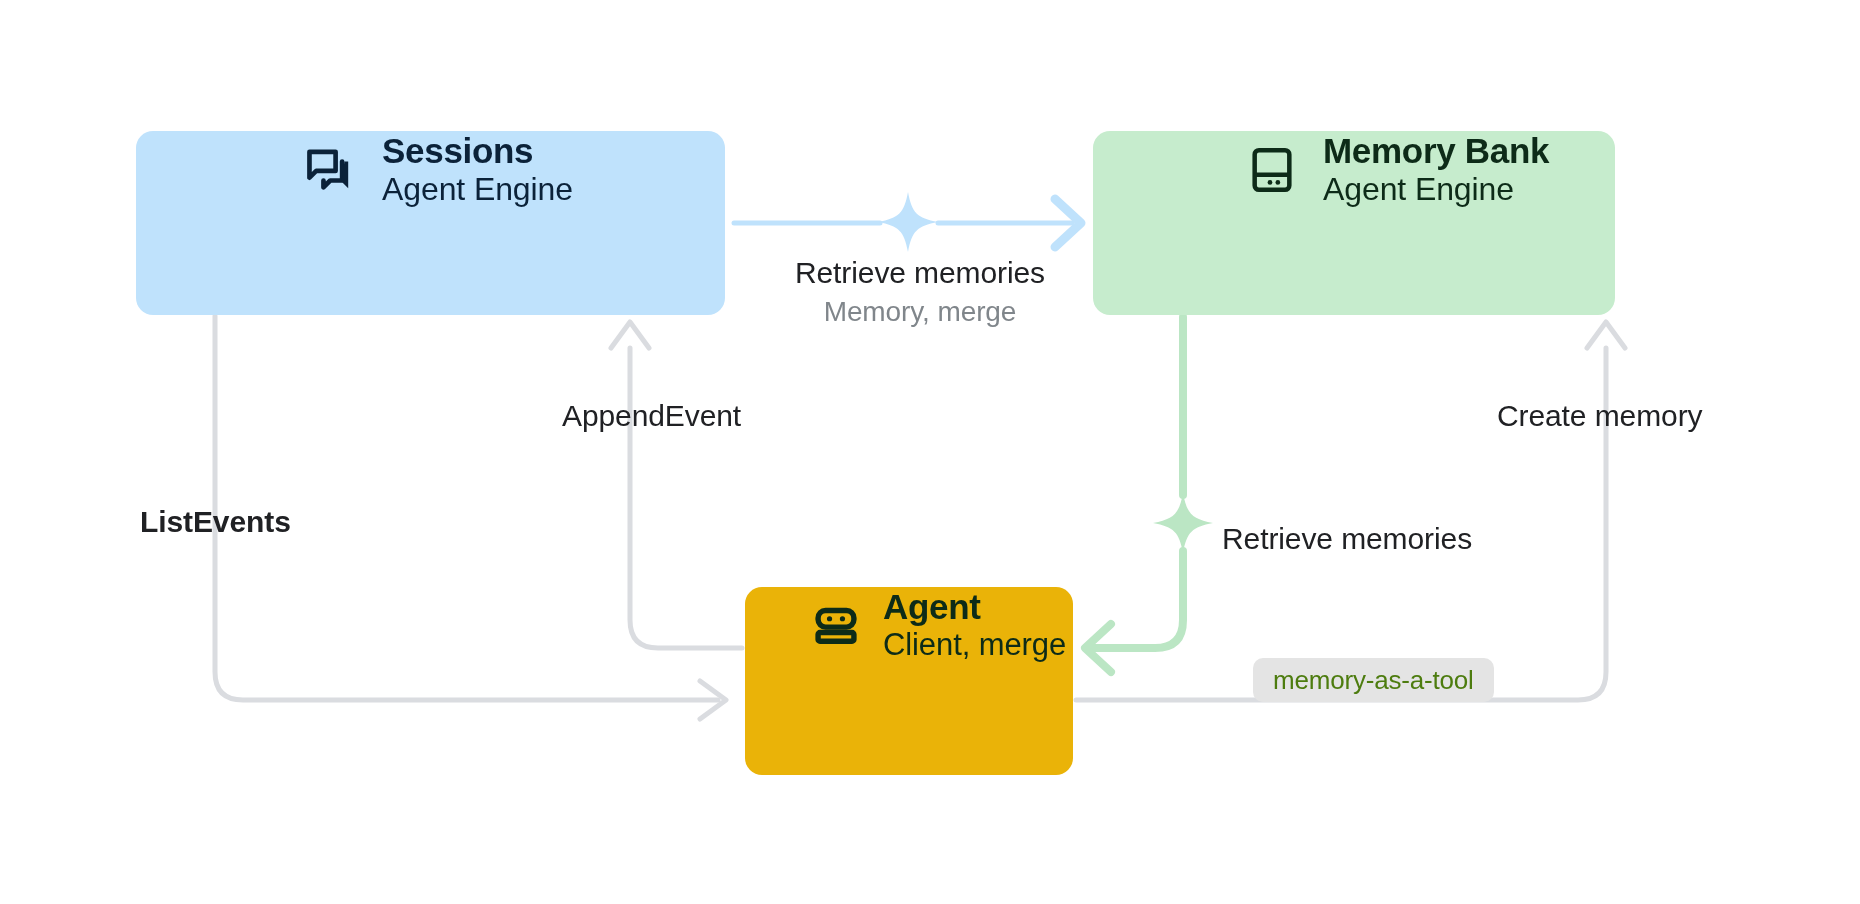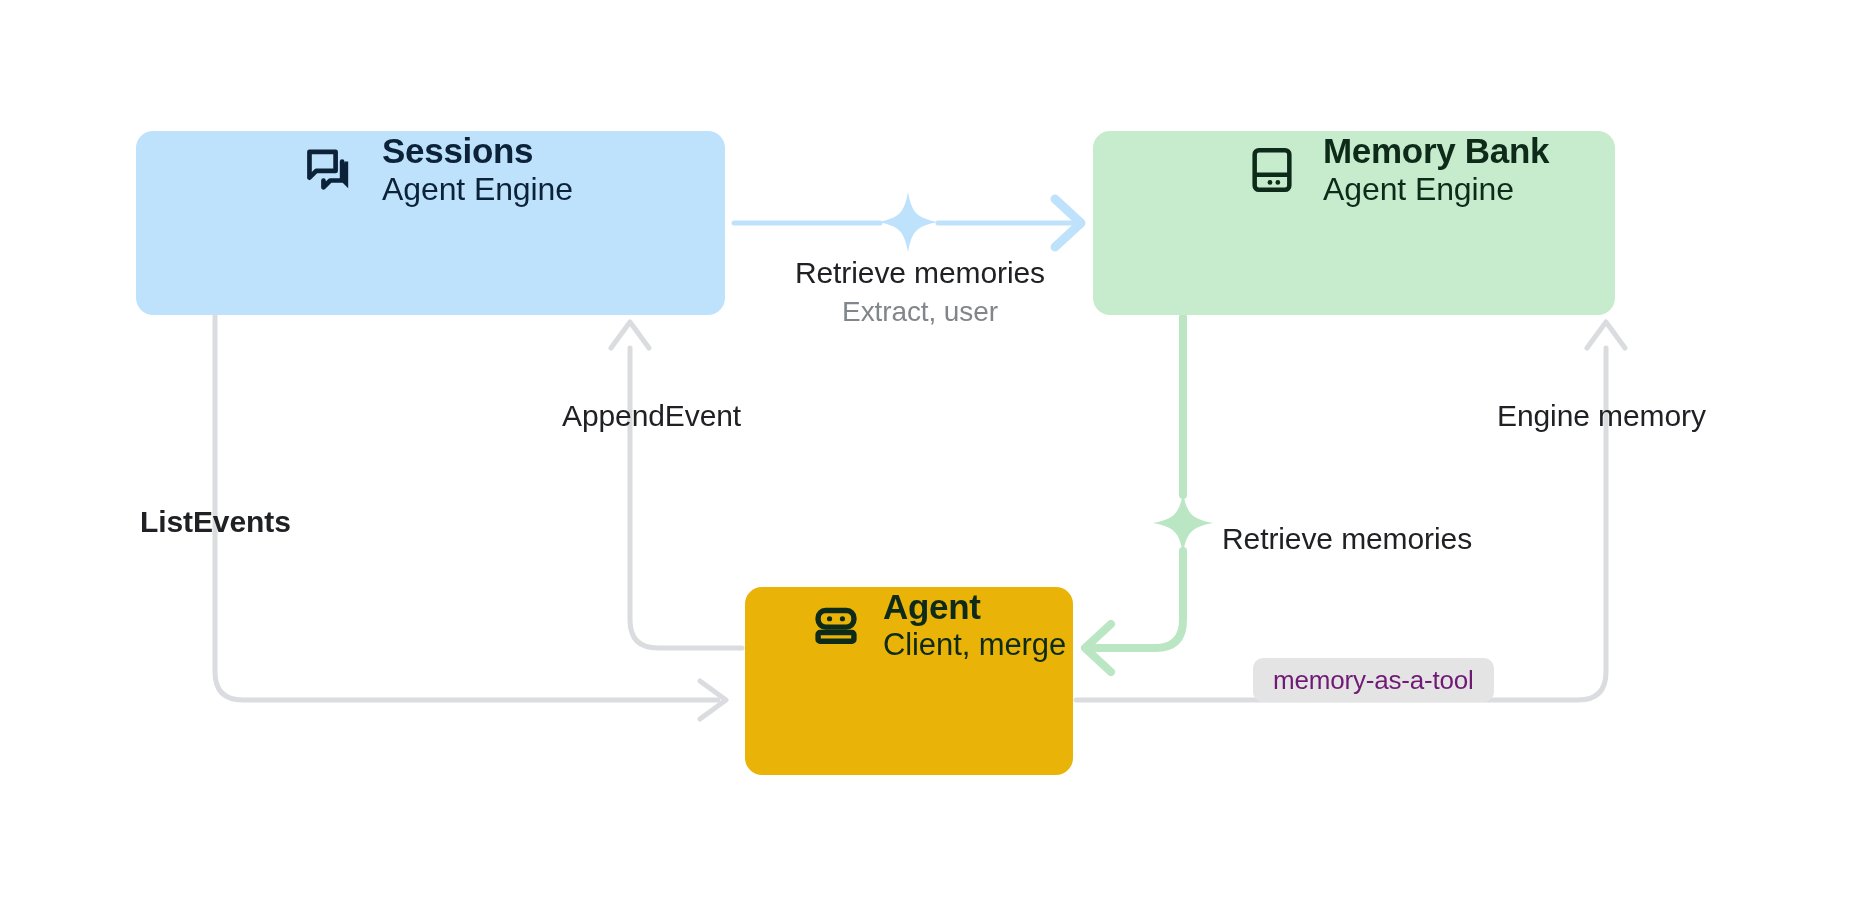--- a/index.html
+++ b/index.html
@@ -131,21 +131,21 @@
     position: absolute;
     left: 1253px;
     top: 658px;
     height: 44px;
     padding: 0 20px;
     display: flex;
     align-items: center;
     background: #e4e4e4;
     border-radius: 10px;
     font-size: 26px;
-    color: #701a75;
+    color: #4d7c0f;
     letter-spacing: -0.2px;
     white-space: nowrap;
   }
 </style>
 </head>
 <body>
 
 <div id="canvas">
 
   <svg class="edges" viewBox="0 0 1860 904" width="1860" height="904" fill="none" xmlns="http://www.w3.org/2000/svg">
@@ -227,28 +227,28 @@
       </span>
       <span class="node-text">
         <span class="node-title">Agent</span>
         <span class="node-sub">Client, merge</span>
       </span>
     </div>
   </div>
 
   <div class="edge-label centered" id="label-generate">
     <span>Retrieve memories</span>
-    <span class="sub">Extract, user</span>
+    <span class="sub">Memory, merge</span>
   </div>
 
   <div class="edge-label" id="label-append">AppendEvent</div>
 
   <div class="edge-label" id="label-listevents">ListEvents</div>
 
   <div class="edge-label" id="label-retrieve">Retrieve memories</div>
 
-  <div class="edge-label" id="label-create">Engine memory</div>
+  <div class="edge-label" id="label-create">Create memory</div>
 
   <div id="badge-tool">
     <span>memory-as-a-tool</span>
   </div>
 
 </div>
 
 </body></html>

